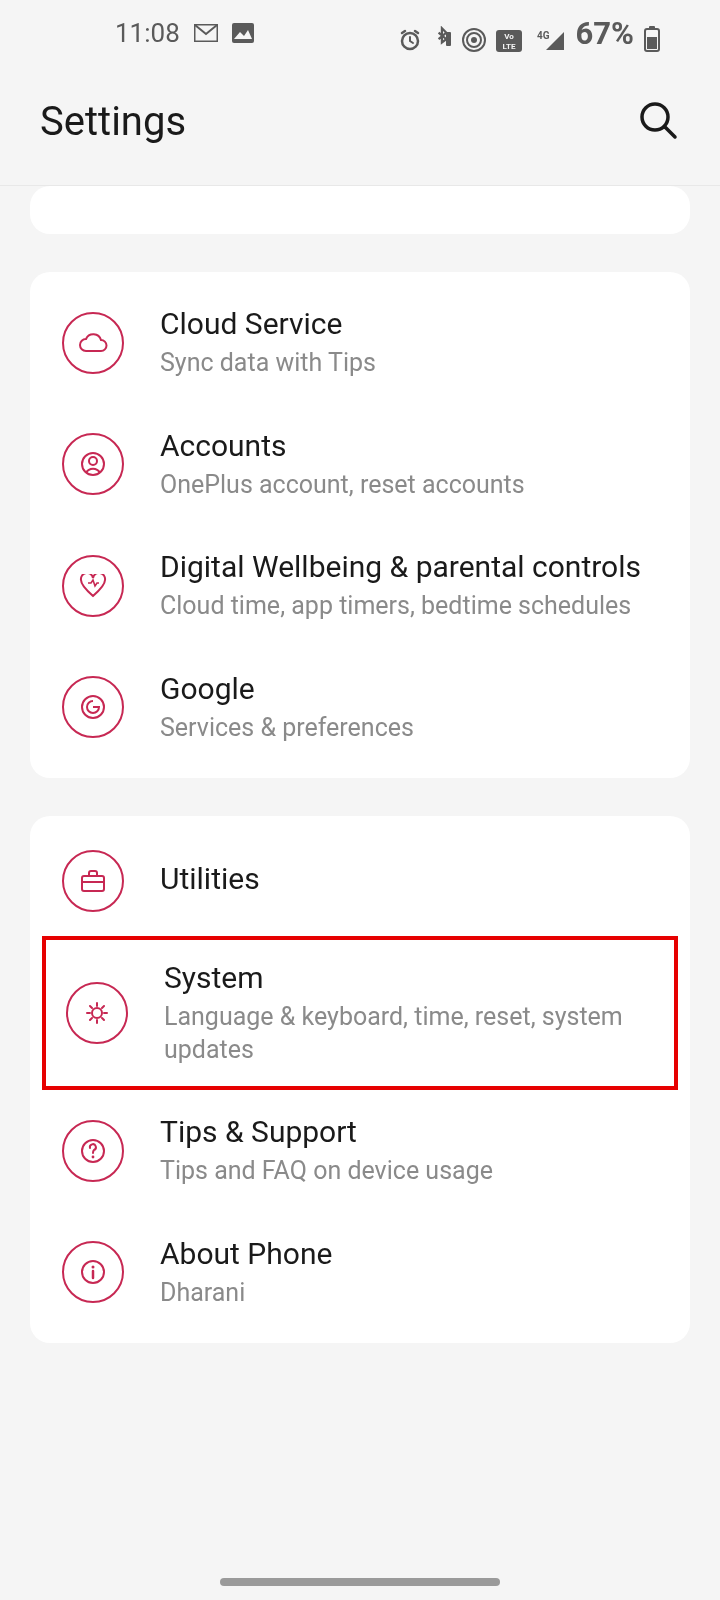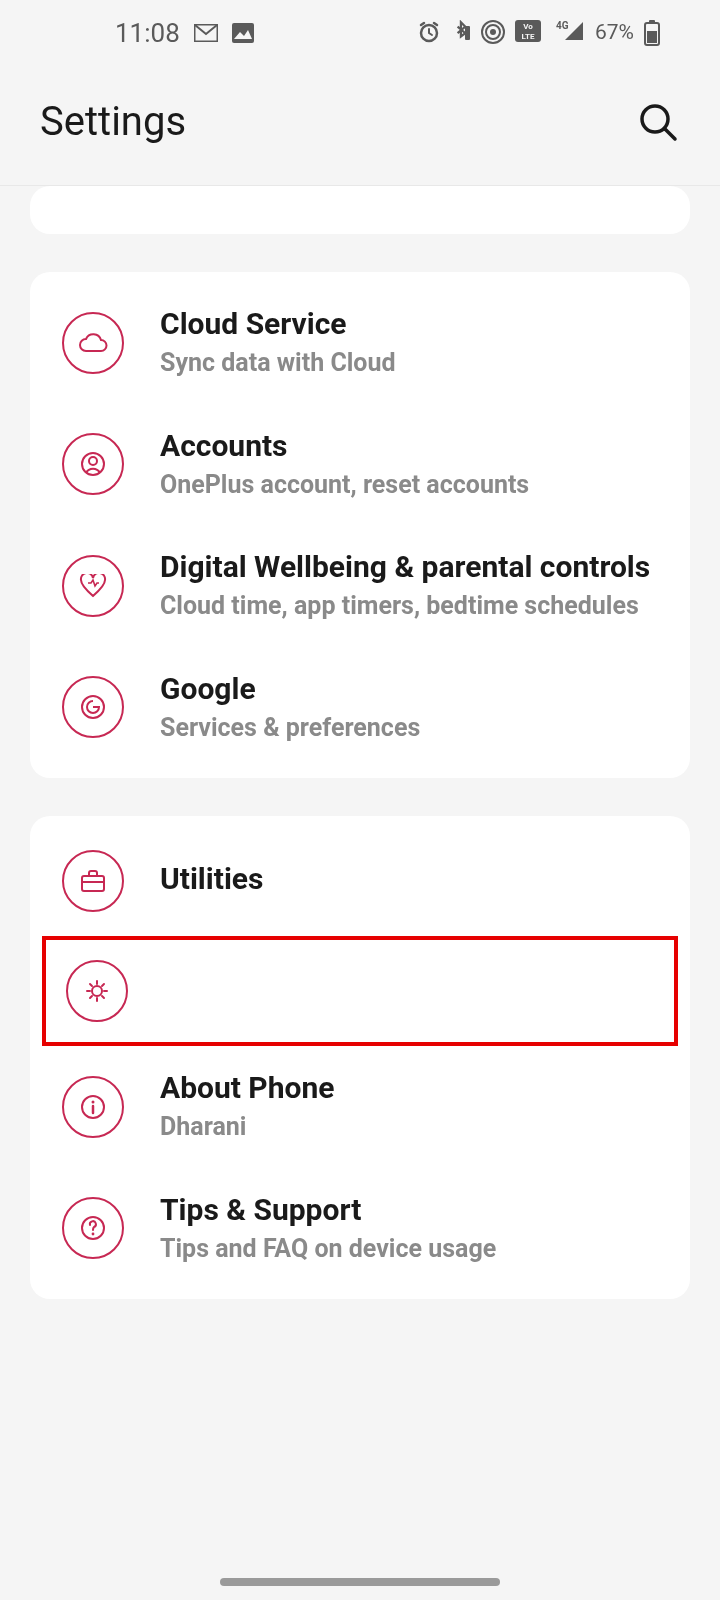--- a/index.html
+++ b/index.html
@@ -24,31 +24,31 @@
       font-size: 24px;
       color: #5a5a5a;
     }
     .status-left {
       display: flex;
       align-items: center;
       gap: 14px;
     }
     .status-right {
       display: flex;
-      align-items: flex-start;
+      align-items: flex-end;
       gap: 10px;
     }
     .status-time {
       font-size: 26px;
       color: #5a5a5a;
     }
     .header {
       display: flex;
       justify-content: space-between;
-      align-items: center;
+      align-items: flex-start;
       padding: 28px 40px 40px 40px;
       border-bottom: 1px solid #e8e8e8;
     }
     .header-title {
       font-size: 40px;
       font-weight: 400;
       color: #1a1a1a;
     }
     .search-btn {
       width: 44px;
@@ -65,21 +65,20 @@
       background: #ffffff;
       border-radius: 20px;
       height: 48px;
       margin: 0 0 38px 0;
     }
     .card {
       background: #ffffff;
       border-radius: 20px;
       padding: 10px 0;
       margin-bottom: 38px;
-      font-weight: bold;
     }
     .list-item {
       display: flex;
       align-items: center;
       padding: 24px 32px;
       cursor: pointer;
     }
     .icon-circle {
       width: 62px;
       height: 62px;
@@ -170,21 +169,21 @@
           <text x="13" y="9" font-size="8" fill="#f5f5f5" text-anchor="middle" font-weight="bold">Vo</text>
           <text x="13" y="19" font-size="8" fill="#f5f5f5" text-anchor="middle" font-weight="bold">LTE</text>
         </svg>
     </span>
     <span>
       <svg width="34" height="22" viewBox="0 0 34 22">
           <text x="5" y="9" font-size="10" fill="#5a5a5a" font-weight="bold">4G</text>
           <path d="M14 20 L32 20 L32 2 Z" fill="#5a5a5a"></path>
         </svg>
     </span>
-    <span style="font-size:21px;">67%</span>
+    <span style="font-size:31px;font-weight:bold;">67%</span>
     <span>
       <svg width="16" height="26" viewBox="0 0 16 26">
           <rect x="5" y="0" width="6" height="3" fill="#5a5a5a" rx="1"></rect>
           <rect x="1" y="3" width="14" height="22" fill="none" stroke="#5a5a5a" stroke-width="2" rx="2"></rect>
           <rect x="3" y="11" width="10" height="12" fill="#5a5a5a"></rect>
         </svg>
     </span>
   </div>
 </div>
 
@@ -206,21 +205,21 @@
 
   <div class="card">
     <div class="list-item">
       <div class="icon-circle">
         <svg width="30" height="20" viewBox="0 0 30 20">
             <path d="M8 18 A6 6 0 0 1 8 6 A8 8 0 0 1 23 7 A5.5 5.5 0 0 1 23 18 Z" fill="none" stroke="#c72853" stroke-width="2"></path>
           </svg>
       </div>
       <div class="item-text">
         <div class="item-title">Cloud Service</div>
-        <div class="item-subtitle">Sync data with Cloud</div>
+        <div class="item-subtitle">Sync data with Tips</div>
       </div>
     </div>
 
     <div class="list-item">
       <div class="icon-circle">
         <svg width="26" height="26" viewBox="0 0 26 26">
             <circle cx="13" cy="13" r="11" fill="none" stroke="#c72853" stroke-width="2"></circle>
             <circle cx="13" cy="10" r="4" fill="none" stroke="#c72853" stroke-width="2"></circle>
             <path d="M6 22 A8 8 0 0 1 20 22" fill="none" stroke="#c72853" stroke-width="2"></path>
           </svg>
@@ -272,46 +271,50 @@
       </div>
     </div>
 
     <div class="highlight-box">
       <div class="icon-circle">
         <svg width="28" height="28" viewBox="0 0 28 28">
             <circle cx="14" cy="14" r="5" fill="none" stroke="#c72853" stroke-width="2"></circle>
             <path d="M14 4 L14 7 M14 21 L14 24 M4 14 L7 14 M21 14 L24 14 M7 7 L9 9 M19 19 L21 21 M21 7 L19 9 M9 19 L7 21" stroke="#c72853" stroke-width="2" stroke-linecap="round"></path>
           </svg>
       </div>
+      <div class="item-text">
+        <div class="item-title">System</div>
+        <div class="item-subtitle">Language &amp; keyboard, time, reset, system updates</div>
+      </div>
+    </div>
+
+    <div class="list-item">
+      <div class="icon-circle">
+        <svg width="28" height="28" viewBox="0 0 28 28">
+            <circle cx="14" cy="14" r="11" fill="none" stroke="#c72853" stroke-width="2"></circle>
+            <path d="M11 11 A3 3 0 1 1 15 13 Q14 14 14 16" fill="none" stroke="#c72853" stroke-width="2" stroke-linecap="round"></path>
+            <circle cx="14" cy="20" r="1.4" fill="#c72853"></circle>
+          </svg>
+      </div>
+      <div class="item-text">
+        <div class="item-title">Tips &amp; Support</div>
+        <div class="item-subtitle">Tips and FAQ on device usage</div>
+      </div>
     </div>
 
     <div class="list-item">
       <div class="icon-circle">
         <svg width="28" height="28" viewBox="0 0 28 28">
             <circle cx="14" cy="14" r="11" fill="none" stroke="#c72853" stroke-width="2"></circle>
             <circle cx="14" cy="9" r="1.5" fill="#c72853"></circle>
             <path d="M14 13 L14 20" stroke="#c72853" stroke-width="2.5" stroke-linecap="round"></path>
           </svg>
       </div>
       <div class="item-text">
         <div class="item-title">About Phone</div>
         <div class="item-subtitle">Dharani</div>
       </div>
     </div>
-
-    <div class="list-item">
-      <div class="icon-circle">
-        <svg width="28" height="28" viewBox="0 0 28 28">
-            <circle cx="14" cy="14" r="11" fill="none" stroke="#c72853" stroke-width="2"></circle>
-            <path d="M11 11 A3 3 0 1 1 15 13 Q14 14 14 16" fill="none" stroke="#c72853" stroke-width="2" stroke-linecap="round"></path>
-            <circle cx="14" cy="20" r="1.4" fill="#c72853"></circle>
-          </svg>
-      </div>
-      <div class="item-text">
-        <div class="item-title">Tips &amp; Support</div>
-        <div class="item-subtitle">Tips and FAQ on device usage</div>
-      </div>
-    </div>
   </div>
 
 </div>
 
 <div class="nav-handle"></div>
 
 </body></html>

